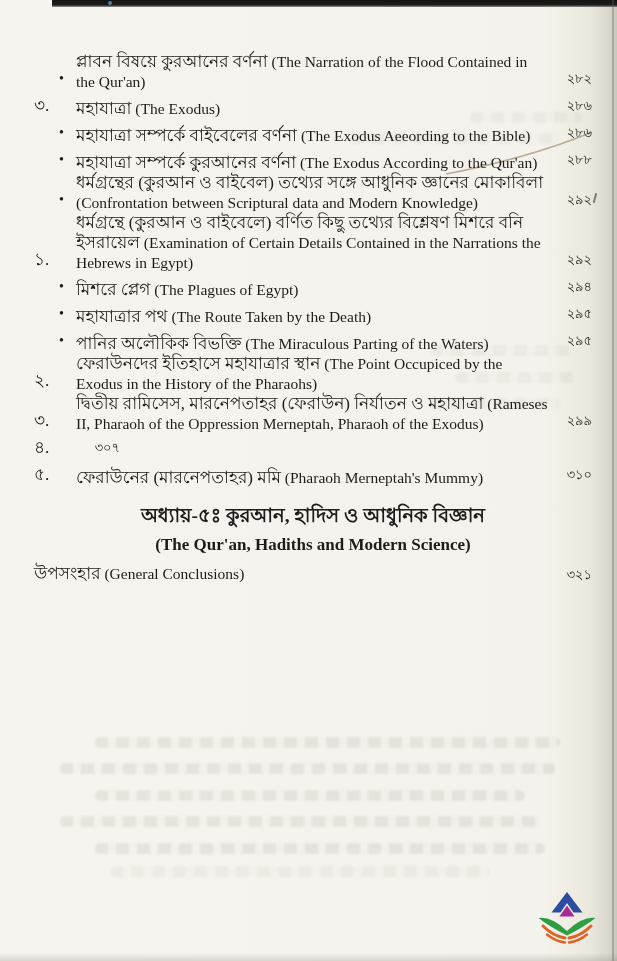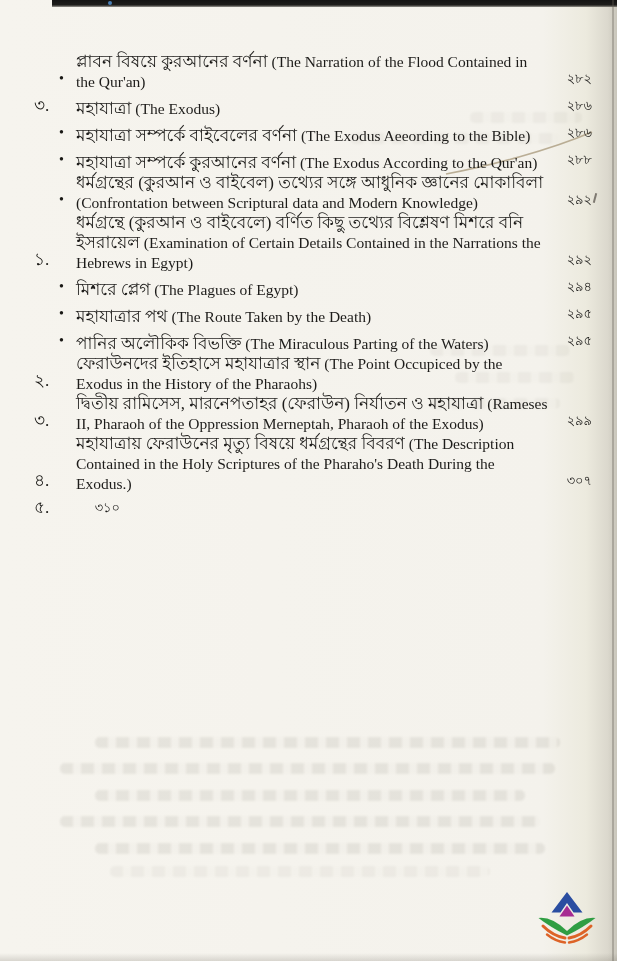--- a/index.html
+++ b/index.html
@@ -178,34 +178,45 @@
           <span class="marker">৩.</span>
           <span class="text">
             <span class="bn">দ্বিতীয় রামিসেস, মারনেপতাহর (ফেরাউন) নির্যাতন ও মহাযাত্রা</span>
             <span class="en">(Rameses II, Pharaoh of the Oppression Merneptah, Pharaoh of the Exodus)</span>
           </span>
           <span class="pagenum">২৯৯</span>
         </div>
 
         <div class="entry num">
           <span class="marker">৪.</span>
-          <span class="text">
-            <span class="bn">মহাযাত্রায় ফেরাউনের মৃত্যু বিষয়ে ধর্মগ্রন্থের বিবরণ</span>
-            <span class="en">(The Description Contained in the Holy Scriptures of the Pharaho's Death During the Exodus.)</span>
-          </span>
           <span class="pagenum">৩০৭</span>
         </div>
 
         <div class="entry num">
           <span class="marker">৫.</span>
+          <span class="text">
+            <span class="bn">ফেরাউনের (মারনেপতাহর) মমি</span>
+            <span class="en">(Pharaoh Merneptah's Mummy)</span>
+          </span>
           <span class="pagenum">৩১০</span>
         </div>
       </div>
 
-
+    <div class="heading">
+      <div class="h-bn">অধ্যায়-৫ঃ কুরআন, হাদিস ও আধুনিক বিজ্ঞান</div>
+      <div class="h-en">(The Qur'an, Hadiths and Modern Science)</div>
+    </div>
+
+    <div class="conclusion">
+      <span class="text">
+        <span class="bn">উপসংহার</span>
+        <span class="en">(General Conclusions)</span>
+      </span>
+      <span class="pagenum">৩২১</span>
+    </div>
 
   </div>
 
   <svg class="logo" viewBox="0 0 58 54">
     <path d="M29,1 L44.5,21.5 L35.5,21.5 L29,12 L22.5,21.5 L13.5,21.5 Z" fill="#2a4da1"></path>
     <path d="M29,14.5 L36.5,25.5 L21.5,25.5 Z" fill="#a62c92"></path>
     <path d="M29,40 Q14,25.5 0.5,27 Q12,36 29,44.5 Z" fill="#2f9e43"></path>
     <path d="M29,40 Q44,25.5 57.5,27 Q46,36 29,44.5 Z" fill="#2f9e43"></path>
     <path d="M27,47 Q15,45 5,35" fill="none" stroke-width="3" stroke-linecap="round" stroke="#dd6327"></path>
     <path d="M31,47 Q43,45 53,35" fill="none" stroke-width="3" stroke-linecap="round" stroke="#dd6327"></path>

